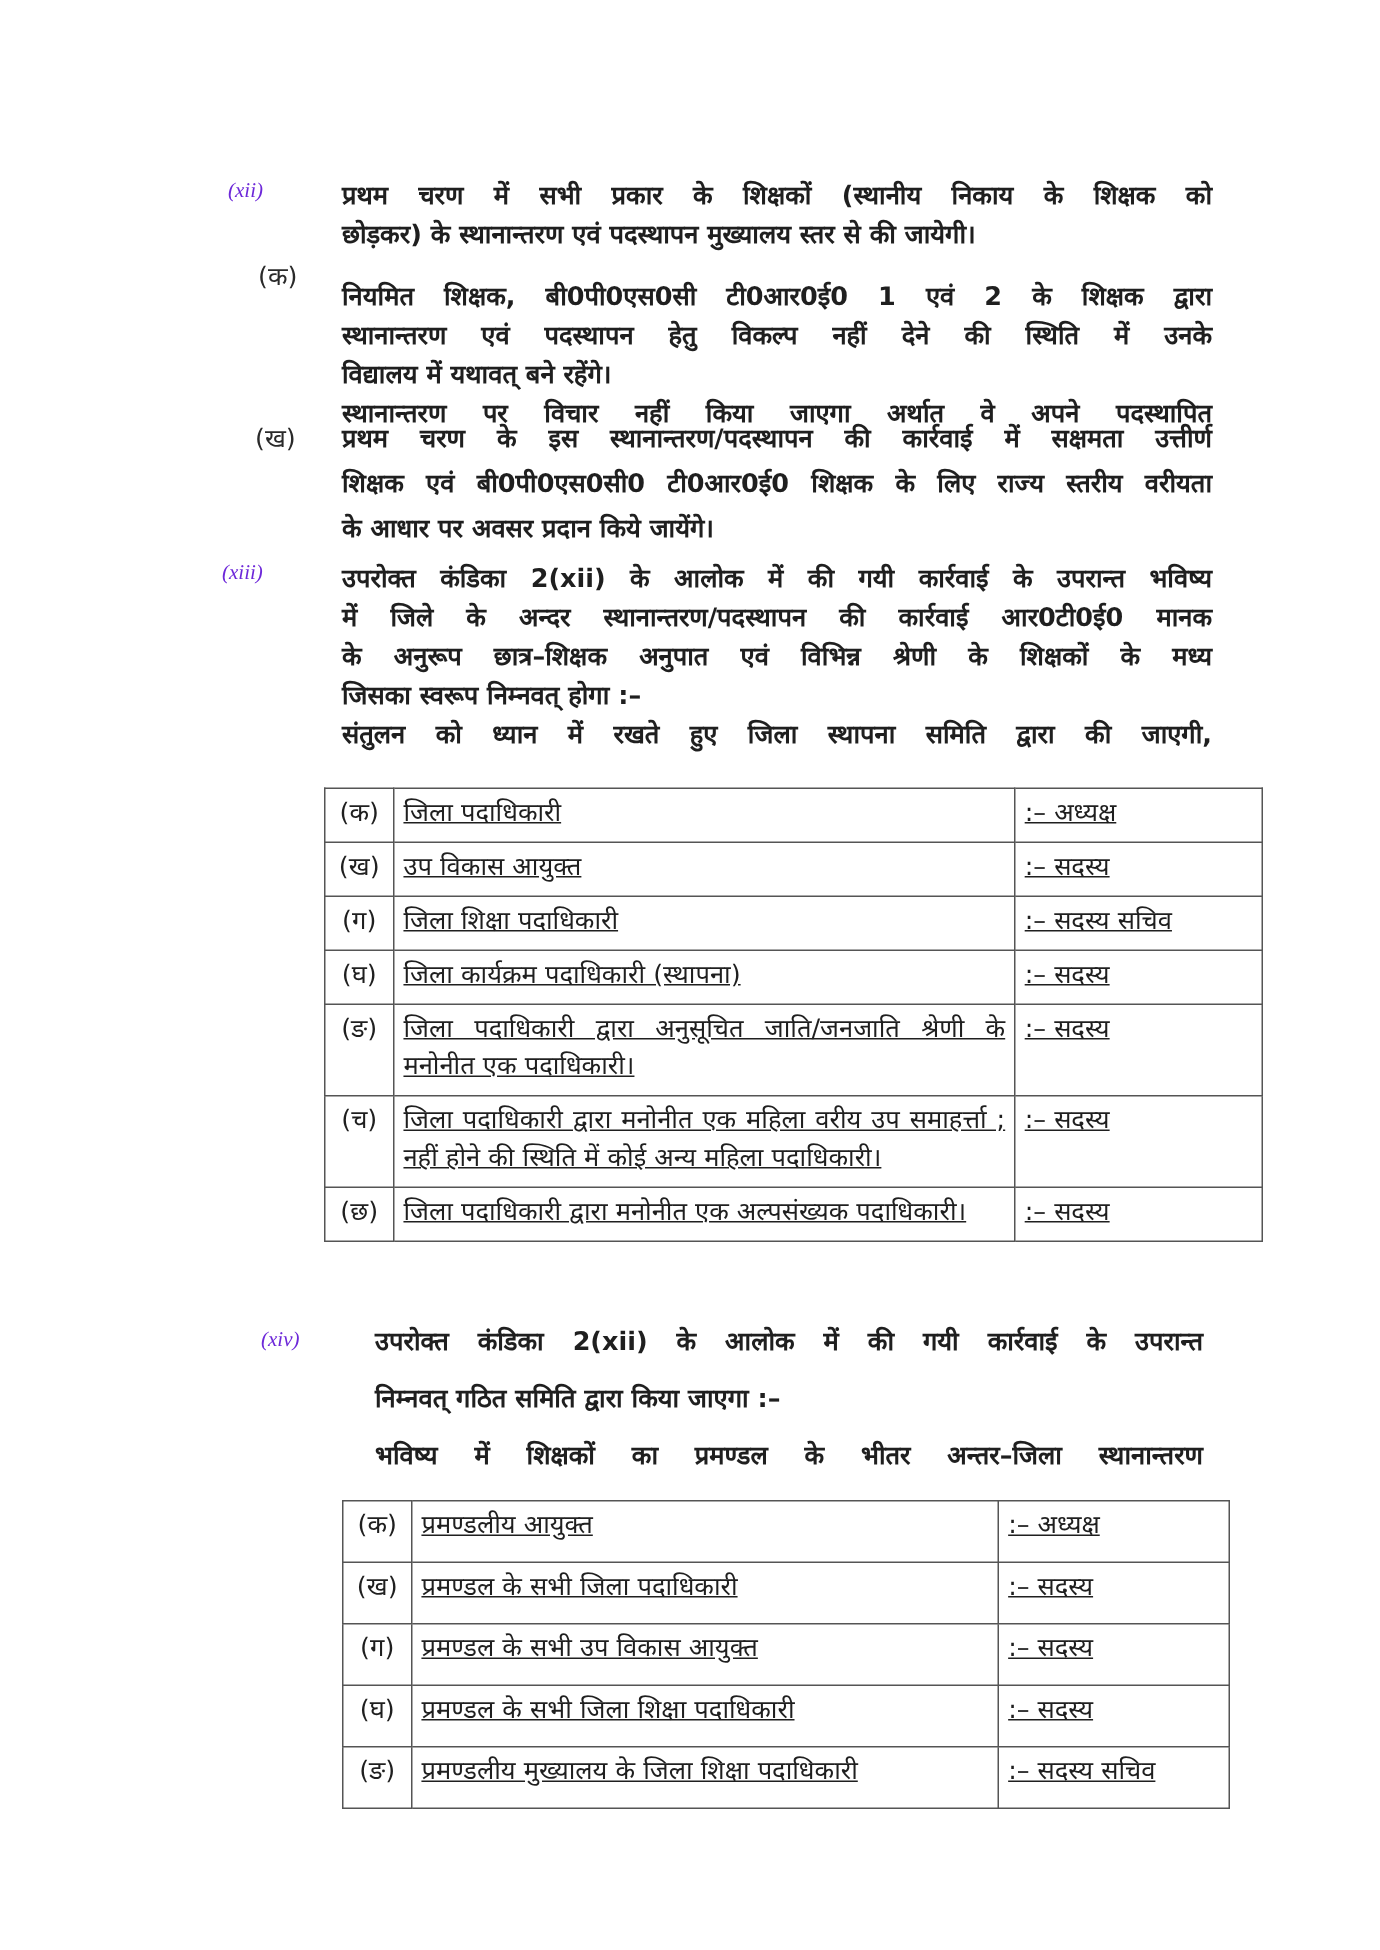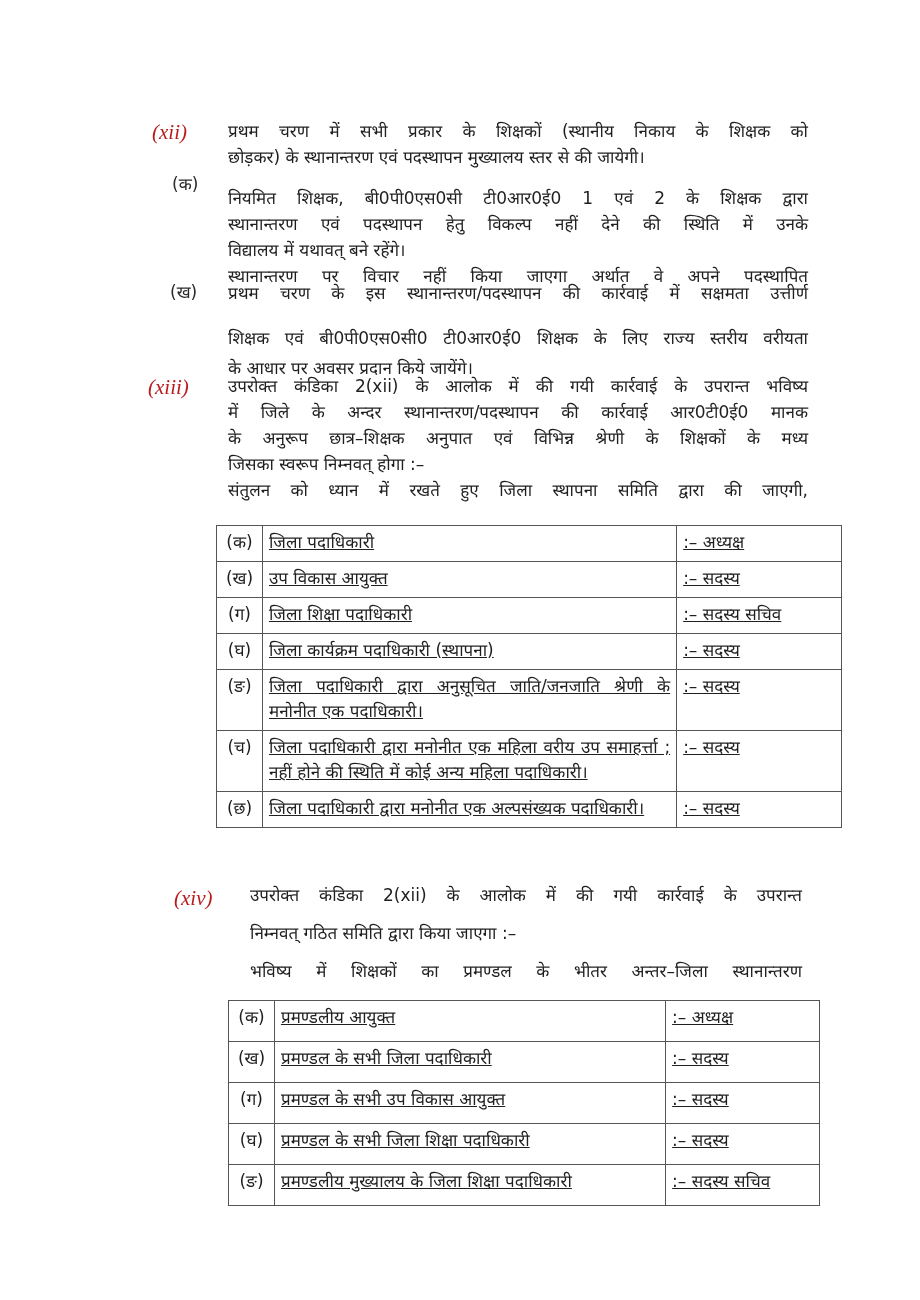--- a/index.html
+++ b/index.html
@@ -5,30 +5,30 @@
   html, body { margin: 0; padding: 0; background: #ffffff; }
   body {
     width: 920px; height: 1300px; position: relative; overflow: hidden;
     font-family: "DejaVu Sans", "Liberation Sans", sans-serif;
     color: #1f1f1f;
   }
   .page { position: absolute; left: 0; top: 0; width: 920px; height: 1300px; background: #fff; }
   .num {
     position: absolute;
     font-family: "Liberation Serif", "DejaVu Serif", serif;
-    font-style: italic; font-size: 21px; color: #b91c1c;
+    font-style: italic; font-size: 14px; color: #6d28d9;
   }
   .sub {
     position: absolute; font-size: 17px; color: #2a2a2a;
   }
   .para {
     position: absolute; font-size: 17px; text-align: justify;
     text-align-last: left;
   }
-  .line { display: block; white-space: nowrap; height: 26px; line-height: 26px; text-align: justify; text-align-last: justify; }
+  .line { display: block; white-space: nowrap; height: 26px; line-height: 26px; text-align: justify; text-align-last: justify; font-weight: bold; }
   .line.last { text-align-last: left; }
 
   table.committee {
     position: absolute; border-collapse: collapse; font-size: 17px;
   }
   table.committee td {
     border: 1.5px solid #555; vertical-align: top; padding: 4px 6px 6px 6px;
     line-height: 25px;
   }
   table.committee td.lbl { text-align: center; padding-left: 3px; padding-right: 3px; }
@@ -55,21 +55,21 @@
   <div class="para" style="left:228px; top:185px; width:580px;">
     <span class="line">नियमित शिक्षक, बी0पी0एस0सी टी0आर0ई0 1 एवं 2 के शिक्षक द्वारा</span>
     <span class="line">स्थानान्तरण एवं पदस्थापन हेतु विकल्प नहीं देने की स्थिति में उनके</span>
     <span class="line last">विद्यालय में यथावत् बने रहेंगे।</span>
     <span class="line">स्थानान्तरण पर विचार नहीं किया जाएगा अर्थात वे अपने पदस्थापित</span>
   </div>
 
   <span class="sub" style="left:170px; top:280px;">(ख)</span>
   <div class="para" style="left:228px; top:278px; width:580px;">
     <span class="line" style="height:30px;line-height:30px;">प्रथम चरण के इस स्थानान्तरण/पदस्थापन की कार्रवाई में सक्षमता उत्तीर्ण</span>
-    <span class="line" style="height:30px;line-height:30px;margin-top:15px;">शिक्षक एवं बी0पी0एस0सी0 टी0आर0ई0 शिक्षक के लिए राज्य स्तरीय वरीयता</span>
+    <span class="line" style="height:30px;line-height:30px;">शिक्षक एवं बी0पी0एस0सी0 टी0आर0ई0 शिक्षक के लिए राज्य स्तरीय वरीयता</span>
     <span class="line last" style="height:30px;line-height:30px;">के आधार पर अवसर प्रदान किये जायेंगे।</span>
   </div>
 
   <span class="num" style="left:148px; top:375px;">(xiii)</span>
   <div class="para" style="left:228px; top:373px; width:580px;">
     <span class="line">उपरोक्त कंडिका 2(xii) के आलोक में की गयी कार्रवाई के उपरान्त भविष्य</span>
     <span class="line">में जिले के अन्दर स्थानान्तरण/पदस्थापन की कार्रवाई आर0टी0ई0 मानक</span>
     <span class="line">के अनुरूप छात्र–शिक्षक अनुपात एवं विभिन्न श्रेणी के शिक्षकों के मध्य</span>
     <span class="line last">जिसका स्वरूप निम्नवत् होगा :–</span>
     <span class="line">संतुलन को ध्यान में रखते हुए जिला स्थापना समिति द्वारा की जाएगी,</span>

